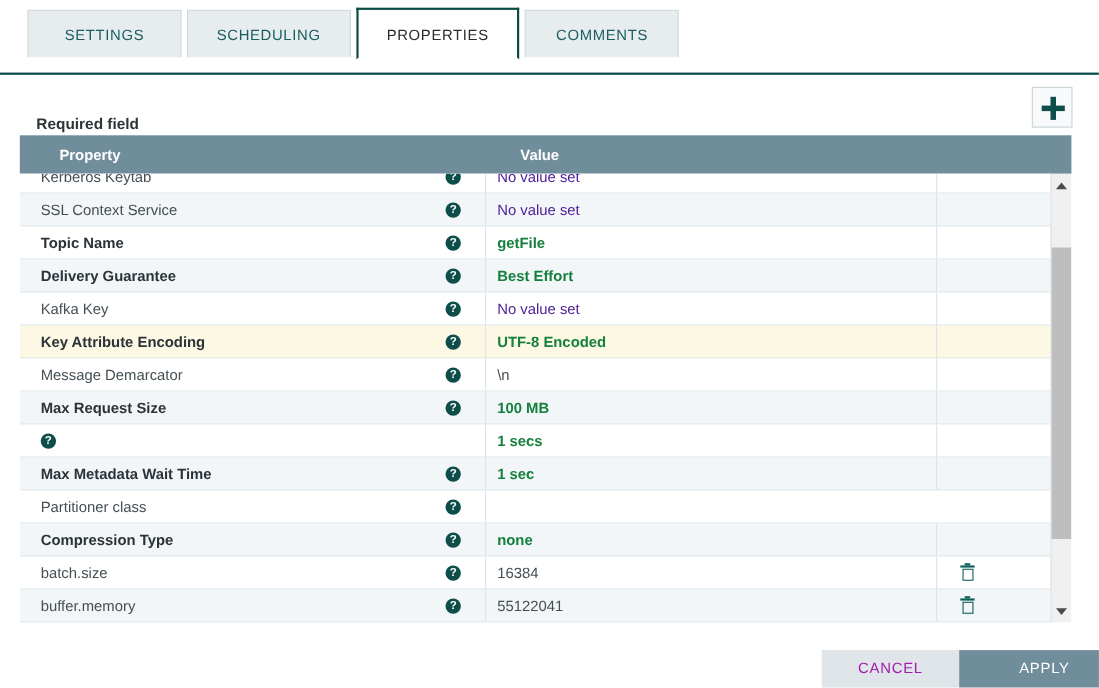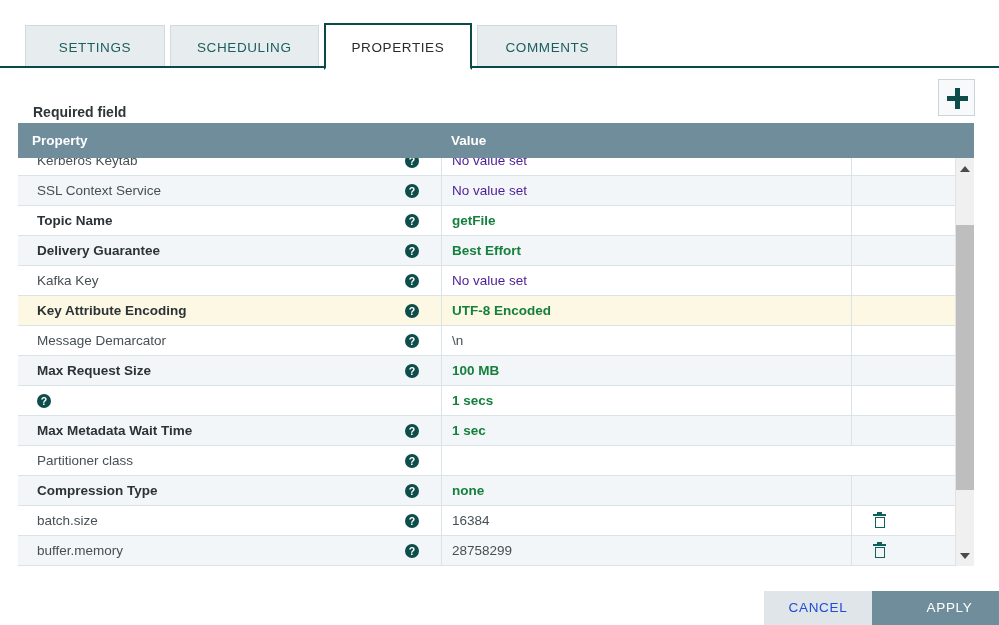--- a/index.html
+++ b/index.html
@@ -28,21 +28,21 @@
     position: absolute;
     left: 0;
     top: 66px;
     width: 999px;
     height: 2px;
     background: #064a4a;
   }
   .tabs {
     position: absolute;
     left: 25px;
-    top: 23px;
+    top: 7px;
     display: flex;
     align-items: flex-end;
     height: 45px;
   }
   .tab {
     height: 43px;
     line-height: 43px;
     box-sizing: border-box;
     padding: 0 26px;
     min-width: 140px;
@@ -111,20 +111,21 @@
     height: 443px;
   }
   .thead {
     height: 35px;
     background: #708d9b;
     color: #ffffff;
     display: flex;
     align-items: center;
     font-size: 13.5px;
     font-weight: bold;
+    padding-left: 22px;
   }
   .th-prop { width: 423px; padding-left: 14px; box-sizing: border-box; }
   .th-val  { width: 410px; padding-left: 10px; box-sizing: border-box; }
   .th-act  { flex: 1; }
 
   .tbody {
     position: relative;
     height: 408px;
     overflow: hidden;
     background: #ffffff;
@@ -273,23 +274,23 @@
   .btn {
     height: 34px;
     line-height: 34px;
     font-size: 13.5px;
     letter-spacing: 0.7px;
     text-align: center;
     cursor: pointer;
     box-sizing: border-box;
   }
   .btn-cancel {
-    width: 108px;
+    width: 125px;
     background: #dfe5e8;
-    color: #1d4ed8;
+    color: #a21caf;
   }
   .btn-apply {
     width: 127px;
     background: #708d9b;
     color: #ffffff;
     padding-left: 28px;
   }
 </style>
 </head>
 <body>
@@ -429,21 +430,21 @@
               <span class="lid"></span>
               <span class="can"></span>
             </span>
           </div>
         </div>
         <div class="row alt">
           <div class="cell-prop">
             <span>buffer.memory</span>
             <span class="help-icon">?</span>
           </div>
-          <div class="cell-val">28758299</div>
+          <div class="cell-val">55122041</div>
           <div class="cell-act">
             <span class="trash">
               <span class="handle"></span>
               <span class="lid"></span>
               <span class="can"></span>
             </span>
           </div>
         </div>
       </div>
 

